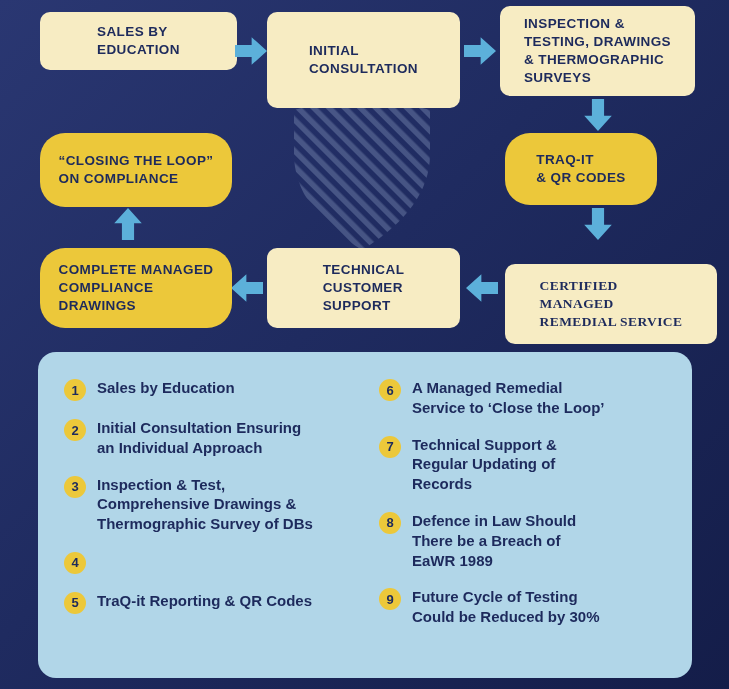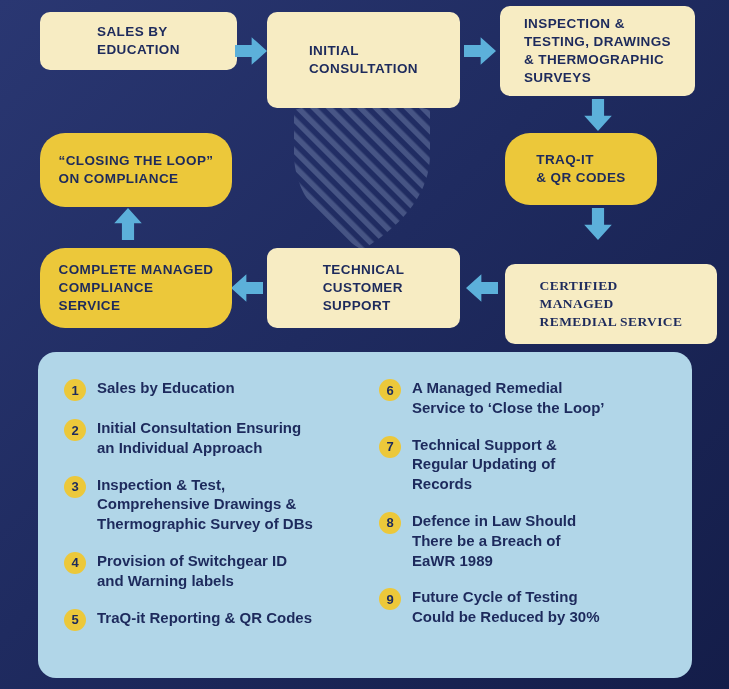--- a/index.html
+++ b/index.html
@@ -106,21 +106,21 @@
     <span class="fc-label">TECHNICAL
 CUSTOMER
 SUPPORT</span>
   </div>
 
   <div class="block-arrow dir-left" style="left:231px; top:272px;"></div>
 
   <div class="fc-box gold" style="left:40px; top:248px; width:192px; height:80px;">
     <span class="fc-label">COMPLETE MANAGED
 COMPLIANCE
-SERVICE</span>
+DRAWINGS</span>
   </div>
 
   <div class="block-arrow dir-up" style="left:112px; top:208px;"></div>
 
   <div class="fc-box gold" style="left:40px; top:133px; width:192px; height:74px;">
     <span class="fc-label">“CLOSING THE LOOP”
 ON COMPLIANCE</span>
   </div>
 
   <div class="legend-panel">
@@ -135,22 +135,20 @@
 an Individual Approach</span>
       </div>
       <div class="legend-item">
         <span class="legend-num">3</span>
         <span class="legend-text">Inspection &amp; Test,
 Comprehensive Drawings &amp;
 Thermographic Survey of DBs</span>
       </div>
       <div class="legend-item">
         <span class="legend-num">4</span>
-        <span class="legend-text">Provision of Switchgear ID
-and Warning labels</span>
       </div>
       <div class="legend-item">
         <span class="legend-num">5</span>
         <span class="legend-text">TraQ-it Reporting &amp; QR Codes</span>
       </div>
     </div>
     <div class="legend-col">
       <div class="legend-item">
         <span class="legend-num">6</span>
         <span class="legend-text">A Managed Remedial

